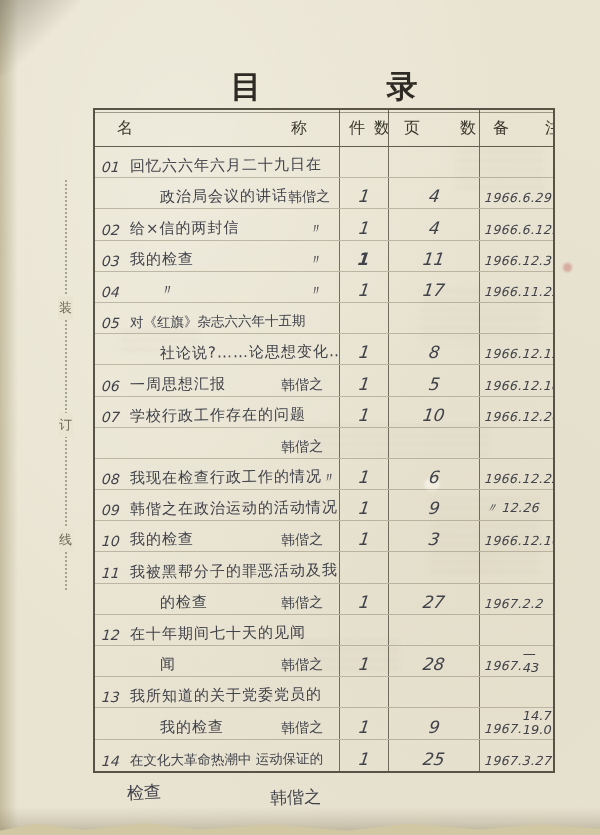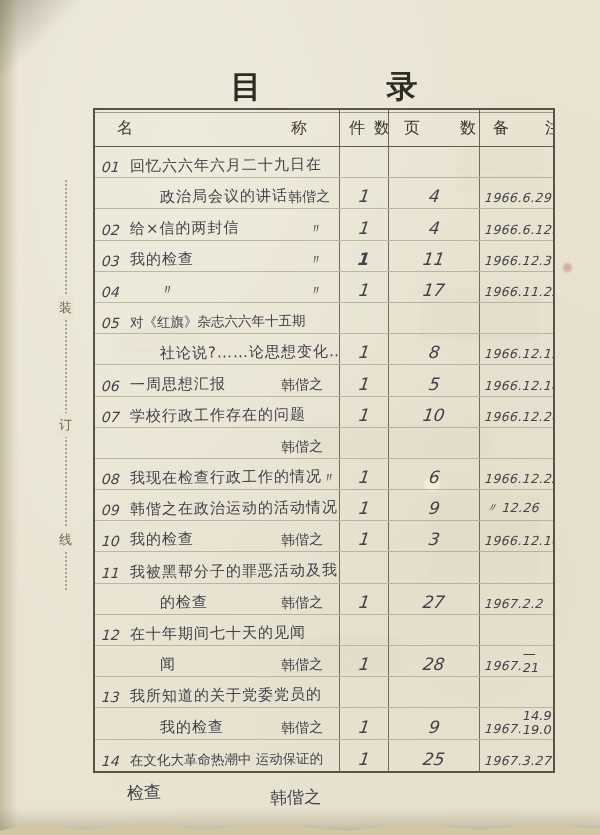--- a/index.html
+++ b/index.html
@@ -395,21 +395,21 @@
       <div class="bcell c-cnt">
           <span class="hw num">1</span>
         </div>
       <div class="bcell c-pgs">
           <span class="hw num">28</span>
         </div>
       <div class="bcell c-rmk">
           <span class="hw date">1967.</span>
           <span class="stack">
             <span>3.1</span>
-            <span>—21</span>
+            <span>—43</span>
           </span>
         </div>
     </div>
 
     <div class="brow">
       <div class="bcell c-name">
           <span class="hw no">13</span>
           <span class="hw nm">我所知道的关于党委党员的</span>
           <span class="hw sig"></span>
         </div>
@@ -432,21 +432,21 @@
         </div>
       <div class="bcell c-cnt">
           <span class="hw num">1</span>
         </div>
       <div class="bcell c-pgs">
           <span class="hw num">9</span>
         </div>
       <div class="bcell c-rmk">
           <span class="hw date">1967.</span>
           <span class="stack">
-            <span>14.9</span>
+            <span>14.7</span>
             <span>19.0</span>
           </span>
         </div>
     </div>
 
     <div class="brow">
       <div class="bcell c-name">
           <span class="hw no">14</span>
           <span class="hw nm tight">在文化大革命热潮中 运动保证的</span>
           <span class="hw sig"></span>

